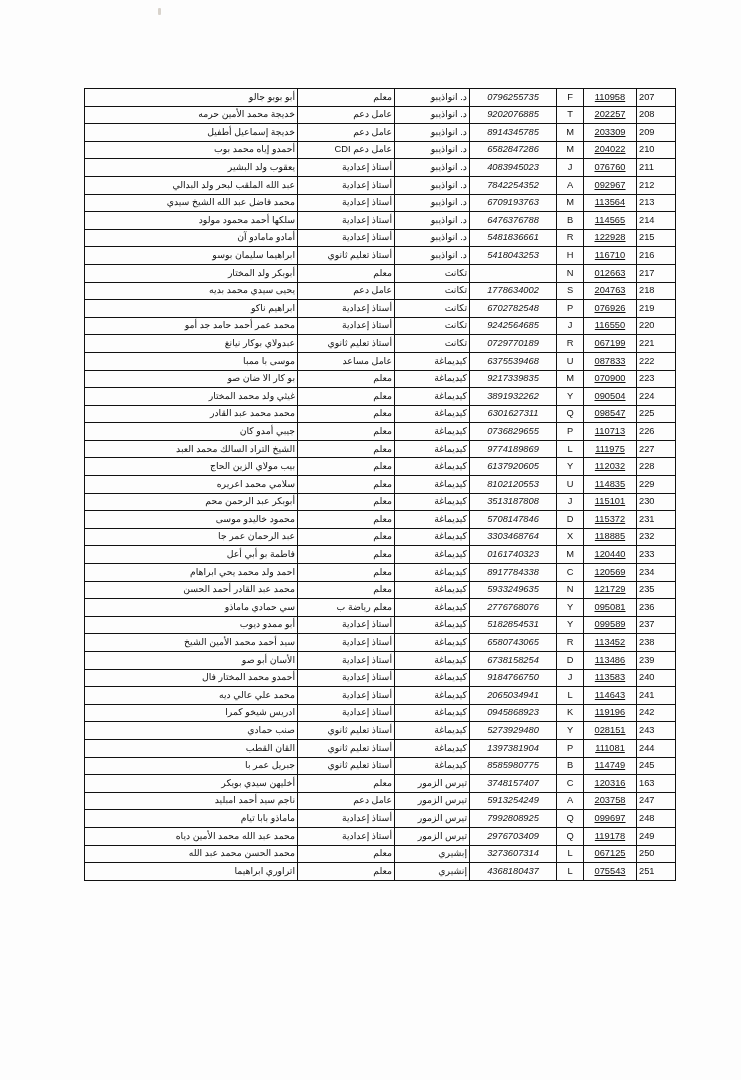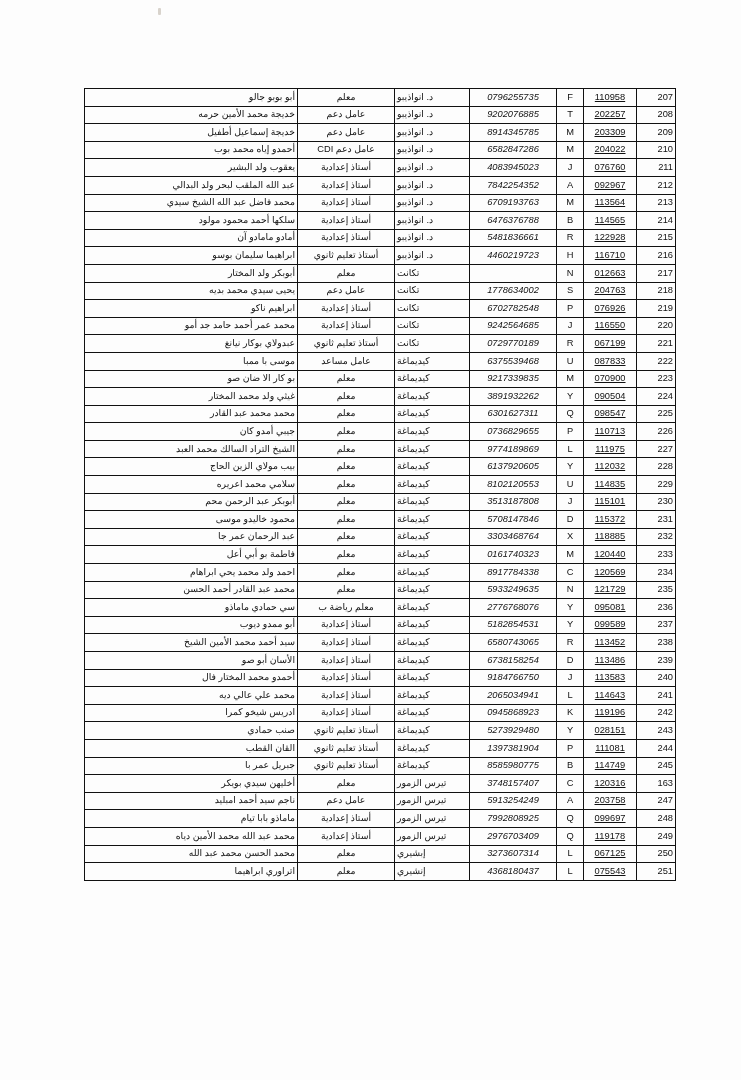--- a/index.html
+++ b/index.html
@@ -51,25 +51,24 @@
     overflow: hidden;
   }
   td.c-name {
     width: 208px;
     padding-right: 5px;
     font-size: 9.6px;
     margin-top: 29px;
   }
   td.c-job {
     width: 92px;
-    text-align: center;
   }
   td.c-wilaya {
     width: 70px;
-    text-align: left;
+    text-align: right;
   }
   td.c-nni {
     width: 82px;
     text-align: center;
     direction: ltr;
     font-size: 9.6px;
     font-style: italic;
   }
   td.c-letter {
     width: 22px;
@@ -79,21 +78,21 @@
   }
   td.c-code {
     width: 48px;
     text-align: center;
     direction: ltr;
     font-size: 9.6px;
     text-decoration: underline;
   }
   td.c-num {
     width: 34px;
-    text-align: right;
+    text-align: left;
     direction: ltr;
     font-size: 9.6px;
   }
 </style>
 </head>
 <body>
 
 <div class="page">
   <div class="speck"></div>
   <table class="roster">
@@ -176,21 +175,21 @@
           <td class="c-letter">R</td>
           <td class="c-nni">5481836661</td>
           <td class="c-wilaya">د. انواذيبو</td>
           <td class="c-job">أستاذ إعدادية</td>
           <td class="c-name">أمادو مامادو آن</td>
         </tr>
         <tr>
           <td class="c-num">216</td>
           <td class="c-code">116710</td>
           <td class="c-letter">H</td>
-          <td class="c-nni">4460219723</td>
+          <td class="c-nni">5418043253</td>
           <td class="c-wilaya">د. انواذيبو</td>
           <td class="c-job">أستاذ تعليم ثانوي</td>
           <td class="c-name">ابراهيما سليمان بوسو</td>
         </tr>
         <tr>
           <td class="c-num">217</td>
           <td class="c-code">012663</td>
           <td class="c-letter">N</td>
           <td class="c-nni"></td>
           <td class="c-wilaya">تكانت</td>

